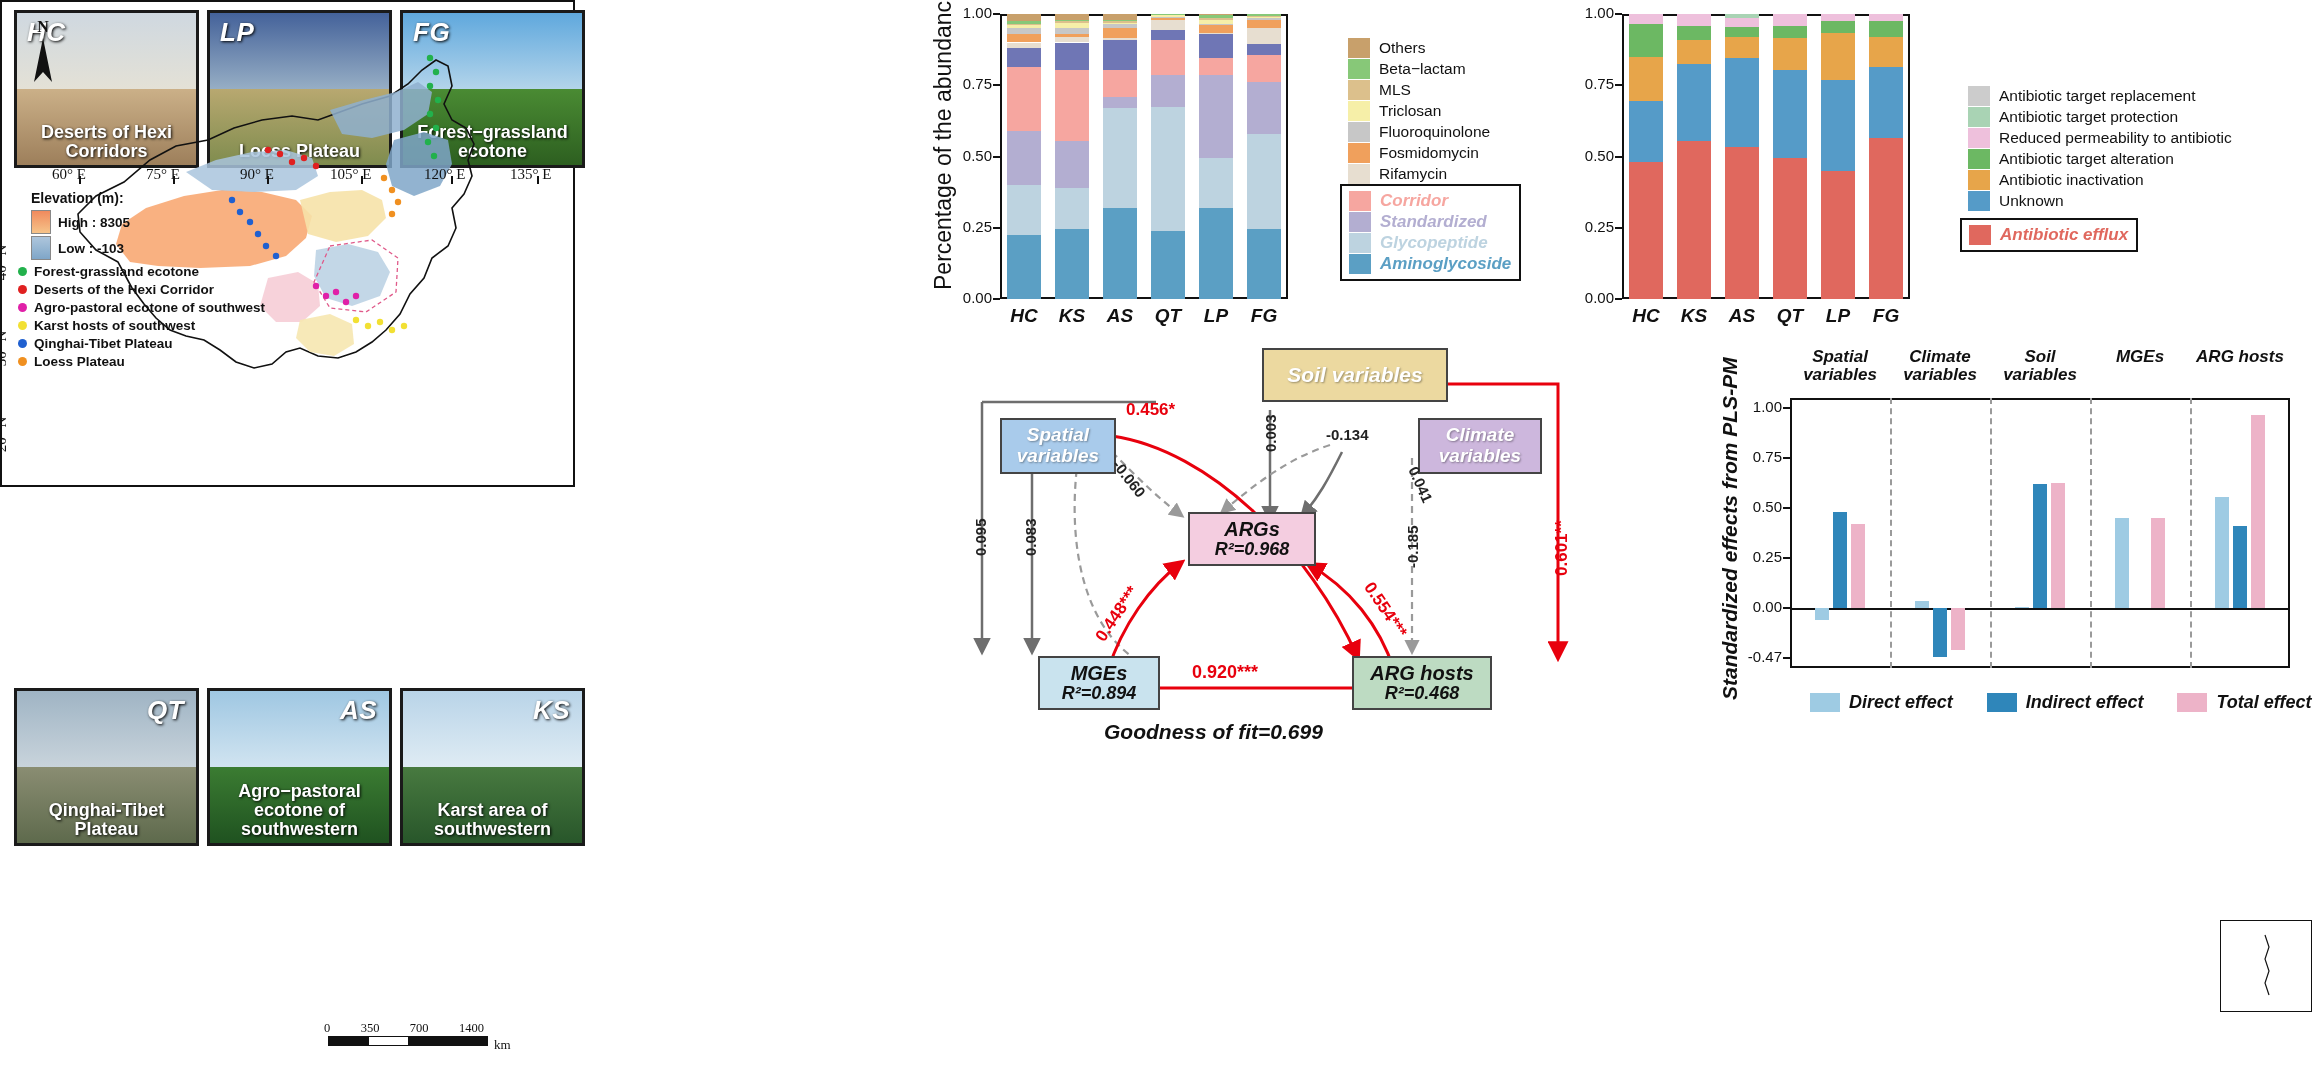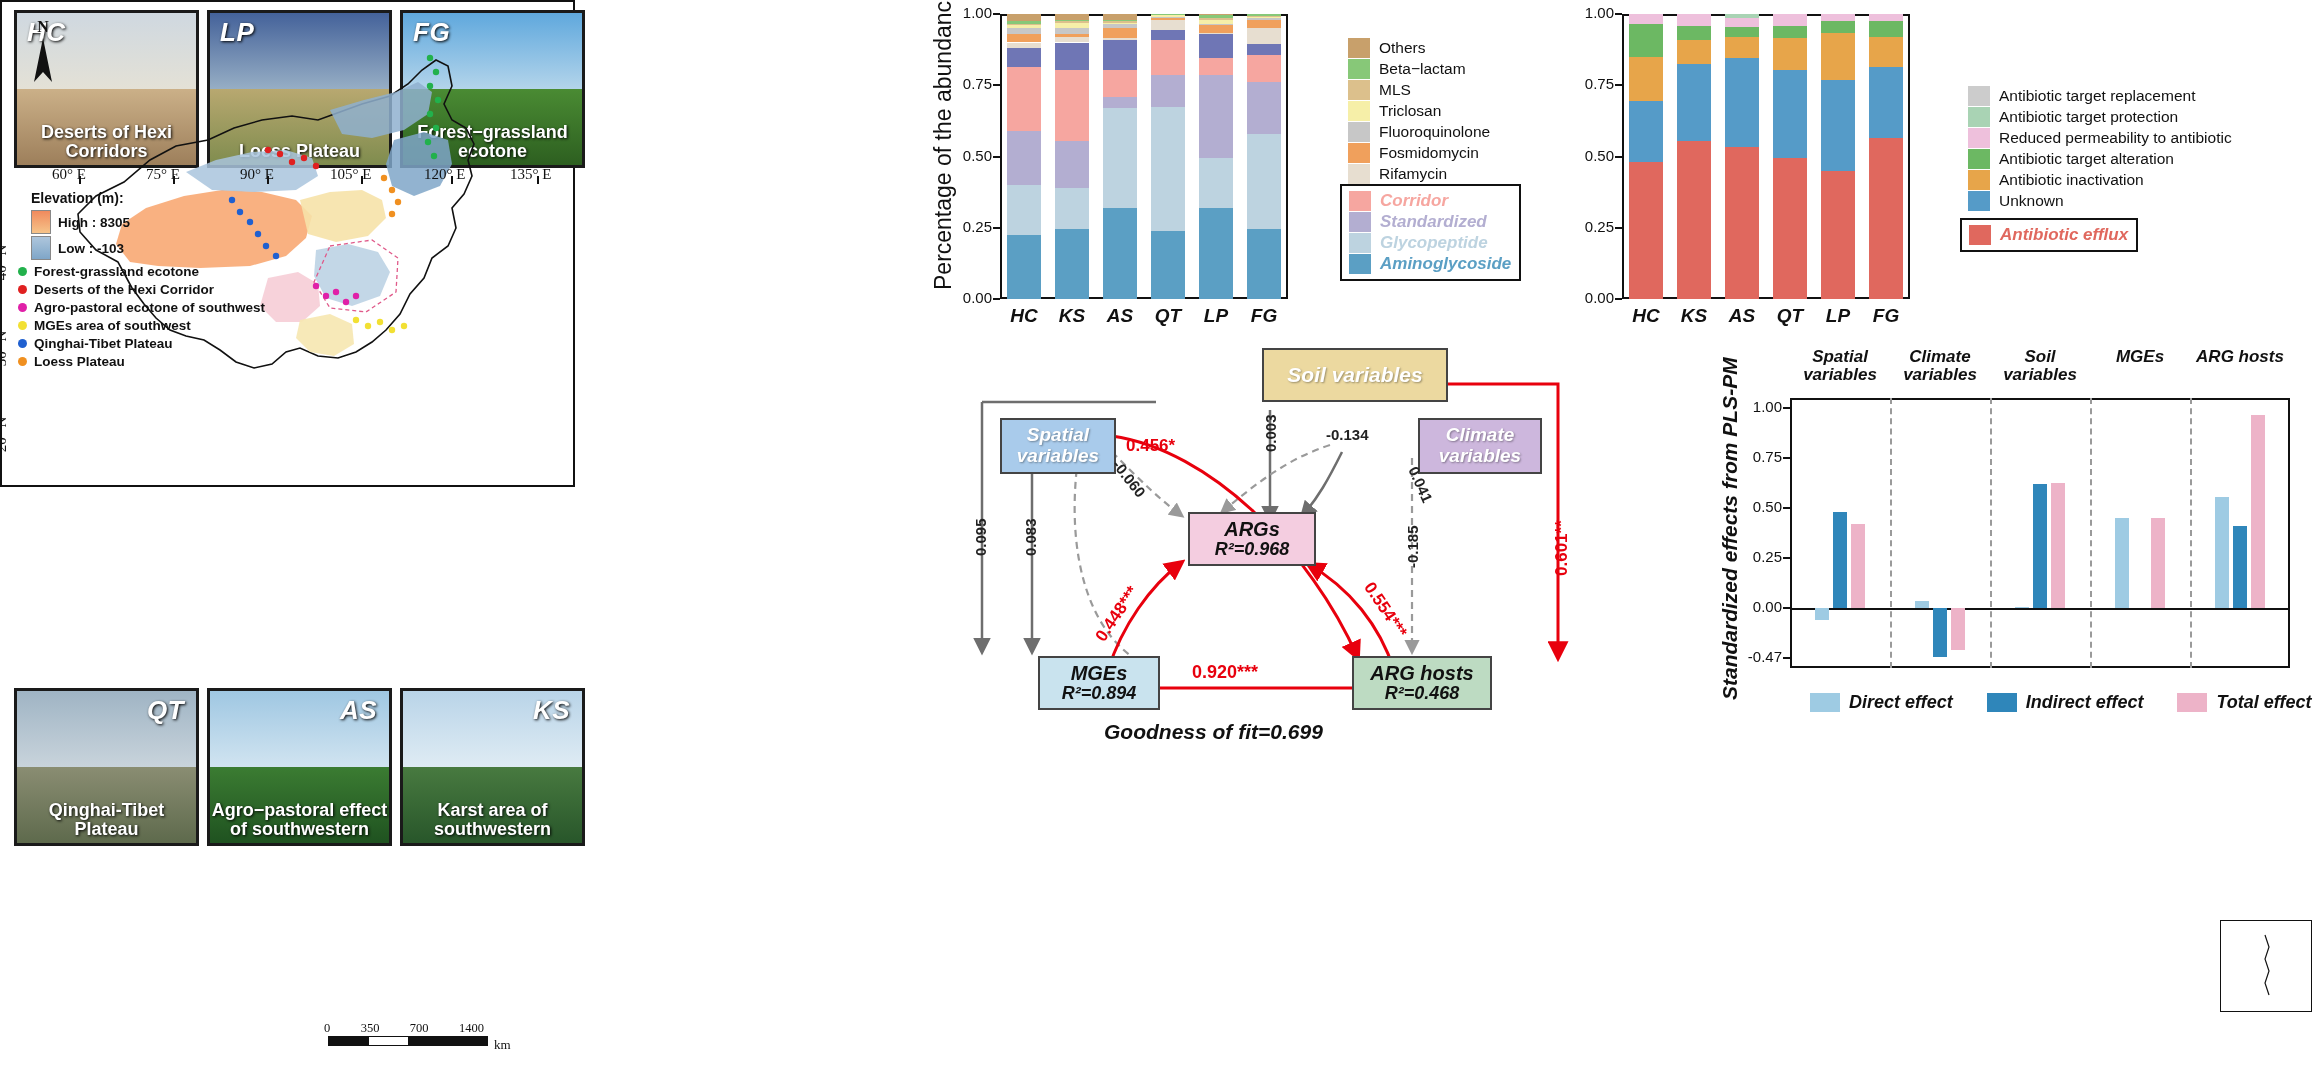--- a/index.html
+++ b/index.html
@@ -184,21 +184,21 @@
     <div class="lg-row">
         <span class="lg-dot" style="background:#e02020"></span>
         <span>Deserts of the Hexi Corridor</span>
       </div>
     <div class="lg-row">
         <span class="lg-dot" style="background:#e020a8"></span>
         <span>Agro-pastoral ecotone of southwest</span>
       </div>
     <div class="lg-row">
         <span class="lg-dot" style="background:#f2e033"></span>
-        <span>MGEs area of southwest</span>
+        <span>Karst hosts of southwest</span>
       </div>
     <div class="lg-row">
         <span class="lg-dot" style="background:#2060d0"></span>
         <span>Qinghai-Tibet Plateau</span>
       </div>
     <div class="lg-row">
         <span class="lg-dot" style="background:#f09020"></span>
         <span>Loess Plateau</span>
       </div>
   </div>
@@ -239,21 +239,21 @@
 <div class="photo" style="left:14px;top:688px;width:185px;height:158px;">
   <div class="sky" style="background:linear-gradient(#9fb4c4,#cdd7de);"></div>
   <div class="ground" style="background:linear-gradient(#8a8d72,#5e6a4c);"></div>
   <div class="code r">QT</div>
   <div class="cap">Qinghai-Tibet Plateau</div>
 </div>
 <div class="photo" style="left:207px;top:688px;width:185px;height:158px;">
   <div class="sky" style="background:linear-gradient(#9fc7e2,#d6e7f2);"></div>
   <div class="ground" style="background:linear-gradient(#3b7c32,#1f5220);"></div>
   <div class="code r">AS</div>
-  <div class="cap">Agro−pastoral effect of southwestern</div>
+  <div class="cap">Agro−pastoral ecotone of southwestern</div>
 </div>
 <div class="photo" style="left:400px;top:688px;width:185px;height:158px;">
   <div class="sky" style="background:linear-gradient(#b9d4e8,#e3eef5);"></div>
   <div class="ground" style="background:linear-gradient(#487a40,#28562a);"></div>
   <div class="code r">KS</div>
   <div class="cap">Karst area of southwestern</div>
 </div>
 
 <div class="ylabel-rot plain" style="left:930px;top:290px;">Percentage of the abundance</div>
 <div class="plotbox" id="c1-plot" style="left:1000px;top:14px;width:288px;height:285px;"></div>
@@ -586,21 +586,21 @@
   <span>MGEs</span>
   <span style="font-size:18px;">R²=0.894</span>
 </div>
 <div class="node dark" style="left:1352px;top:656px;width:140px;height:54px;background:#bddbc2;">
   <span>ARG hosts</span>
   <span style="font-size:18px;">R²=0.468</span>
 </div>
 
 <div class="plabel rot" style="left:1262px;top:452px;">0.003</div>
 <div class="plabel" style="left:1326px;top:426px;">-0.134</div>
-<div class="plabel red" style="left:1126px;top:436px;">0.456*</div>
+<div class="plabel red" style="left:1126px;top:400px;">0.456*</div>
 <div class="plabel" style="left:1108px;top:470px;transform:rotate(52deg);">-0.060</div>
 <div class="plabel" style="left:1402px;top:476px;transform:rotate(66deg);">0.041</div>
 <div class="plabel rot" style="left:1404px;top:568px;">-0.185</div>
 <div class="plabel red rot" style="left:1552px;top:576px;">0.601**</div>
 <div class="plabel rot" style="left:972px;top:556px;">0.095</div>
 <div class="plabel rot" style="left:1022px;top:556px;">0.083</div>
 <div class="plabel red" style="left:1086px;top:604px;transform:rotate(-56deg);">0.448***</div>
 <div class="plabel red" style="left:1354px;top:600px;transform:rotate(56deg);">0.554***</div>
 <div class="plabel red" style="left:1192px;top:662px;font-size:18px;">0.920***</div>
 <div class="gof" style="left:1104px;top:720px;">Goodness of fit=0.699</div>

